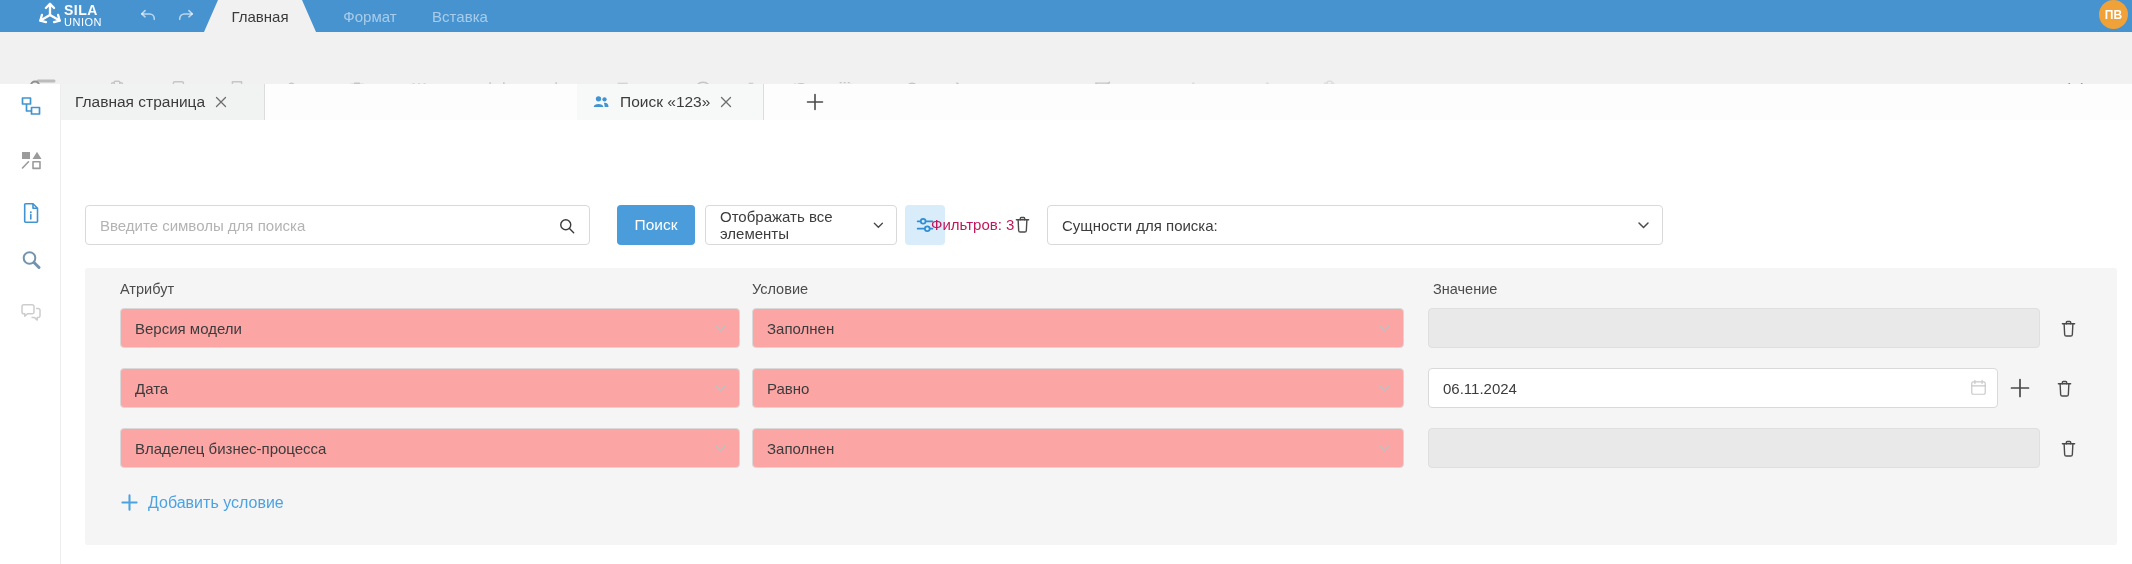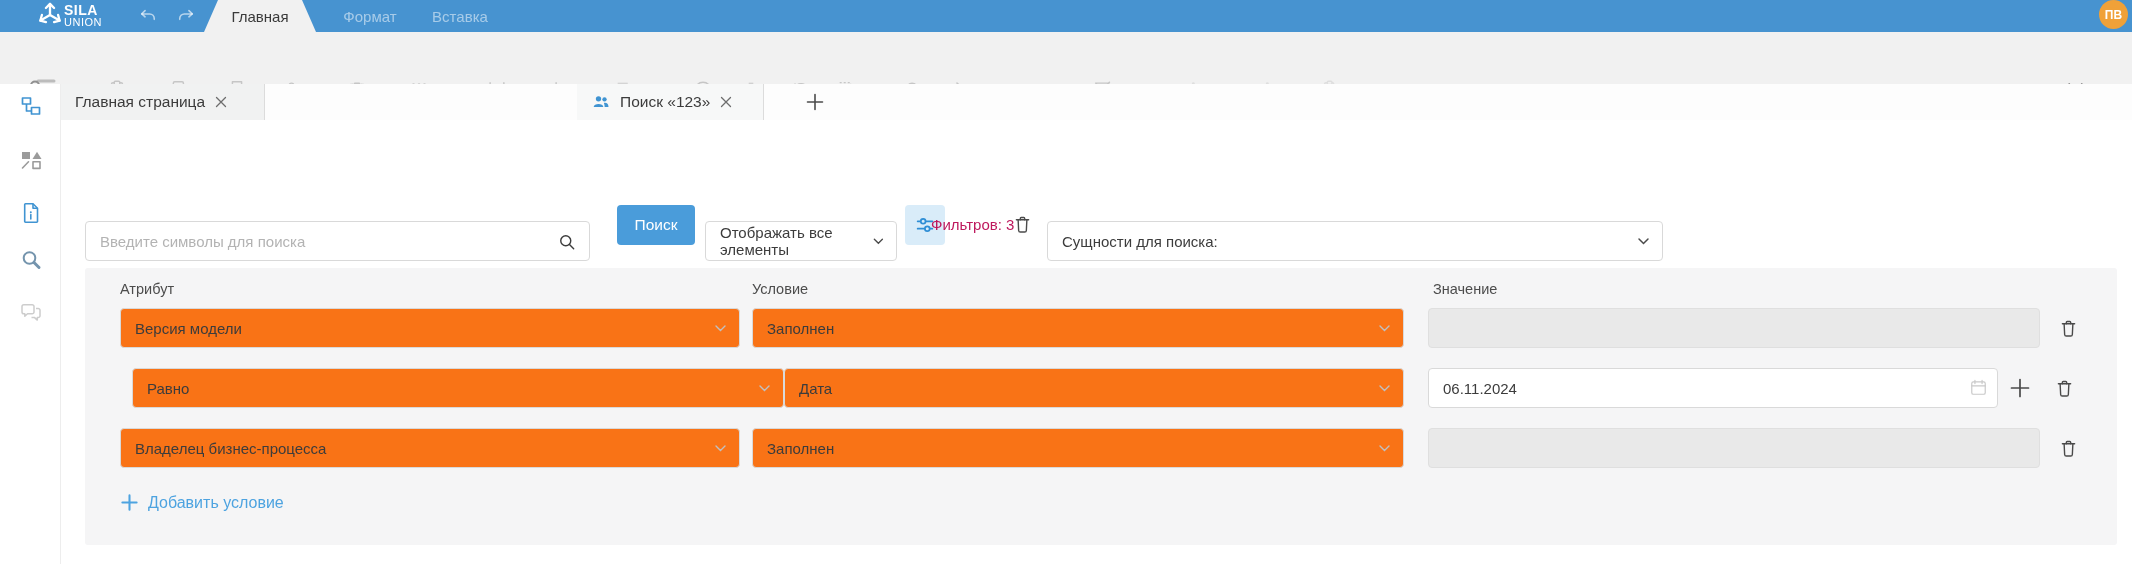--- a/index.html
+++ b/index.html
@@ -36,40 +36,40 @@
 
   
   .sidebar{position:absolute;left:0;top:84px;width:60px;height:480px;background:#fff;border-right:1px solid #ededed;}
   .sicon{position:absolute;left:19px;width:24px;height:24px;}
 
   
   .pathrow{position:absolute;left:0;top:147px;height:30px;}
   .path-label{position:absolute;left:127px;top:155px;font-size:15.5px;color:#3f3f3f;}
   .path-url{position:absolute;left:240px;top:157px;font-size:14px;color:#6e6e6e;}
 
-  .inputbox{position:absolute;box-sizing:border-box;height:40px;background:#fff;border:1px solid #d9d9d9;border-radius:4px;margin-top:16px;}
+  .inputbox{position:absolute;box-sizing:border-box;height:40px;background:#fff;border:1px solid #d9d9d9;border-radius:4px;}
   .search-input{left:85px;top:205px;width:505px;}
   .search-input input{position:absolute;left:0;top:0;width:100%;height:100%;border:none;outline:none;background:transparent;
         padding:0 40px 0 14px;box-sizing:border-box;font-family:"Liberation Sans",sans-serif;font-size:15px;color:#3c3c3c;}
   .search-input input::placeholder{color:#b3b3b3;}
   .btn-search{position:absolute;left:617px;top:205px;width:78px;height:40px;background:#4a9cda;border:none;border-radius:4px;
         color:#fff;font-size:15.5px;font-family:"Liberation Sans",sans-serif;display:flex;align-items:center;justify-content:center;}
   .dd{display:flex;align-items:center;justify-content:space-between;padding:0 12px 0 14px;font-size:15px;color:#3c3c3c;}
   .dd-display{left:705px;top:205px;width:192px;}
   .btn-sliders{position:absolute;left:905px;top:205px;width:40px;height:40px;background:#d9ecf9;border-radius:4px;
         display:flex;align-items:center;justify-content:center;}
   .filters-count{position:absolute;left:931px;top:216px;font-size:15px;color:#be185d;text-align:center;}
   .trash-top{position:absolute;left:1012px;top:214px;width:21px;height:21px;}
   .dd-entities{left:1047px;top:205px;width:616px;}
 
   
   .panel{position:absolute;left:85px;top:268px;width:2032px;height:277px;background:#f5f5f6;border-radius:3px;}
   .phead{position:absolute;top:13px;font-size:14.5px;color:#4c4c4c;}
   .frow{position:absolute;left:35px;height:40px;display:flex;align-items:center;}
-  .sel{box-sizing:border-box;height:40px;background:#f97316;border:1px solid #d9d9d9;border-radius:4px;
+  .sel{box-sizing:border-box;height:40px;background:#fca5a5;border:1px solid #d9d9d9;border-radius:4px;
        display:flex;align-items:center;justify-content:space-between;padding:0 12px 0 14px;font-size:15px;color:#3c3c3c;}
   .sel-attr{width:620px;}
   .sel-cond{width:652px;margin-left:12px;}
   .valcell{width:612px;margin-left:24px;display:flex;align-items:center;}
   .val-disabled{box-sizing:border-box;width:612px;height:40px;background:#e9e9e9;border:1px solid #dfdfdf;border-radius:4px;}
   .date-wrap{position:relative;width:570px;height:40px;}
   .date-wrap input{position:absolute;left:0;top:0;width:100%;height:100%;box-sizing:border-box;border:1px solid #d9d9d9;
        border-radius:4px;padding:0 40px 0 14px;font-family:"Liberation Sans",sans-serif;font-size:15px;color:#3c3c3c;background:#fff;outline:none;}
   .cal-ico{position:absolute;right:10px;top:10px;width:19px;height:19px;}
   .row-plus{width:24px;height:24px;margin-left:10px;display:inline-flex;}
@@ -382,28 +382,28 @@
           <div class="val-disabled"></div>
         </div>
       <svg class="row-trash" viewBox="0 0 24 24" fill="none" stroke="#4a4a4a" stroke-width="1.6" stroke-linecap="round" stroke-linejoin="round">
         <path d="M5 6.5 h14"></path>
           <path d="M9.5 6.5 V5 a1 1 0 0 1 1-1 h3 a1 1 0 0 1 1 1 v1.5"></path>
         <path d="M7 6.5 l.6 12.3 a1.9 1.9 0 0 0 1.9 1.8 h5 a1.9 1.9 0 0 0 1.9-1.8 L17 6.5"></path>
       </svg>
     </div>
 
     <div class="frow" style="top:100px">
+      <div class="sel sel-attr">
+        <span>Дата</span>
+        <svg width="13" height="9" viewBox="0 0 12 9" fill="none" stroke="#c0c0c0" stroke-width="1.4" stroke-linecap="round">
+            <path d="M1.5 2 L6 6.5 L10.5 2"></path>
+          </svg>
+      </div>
       <div class="sel sel-cond">
         <span>Равно</span>
-        <svg width="13" height="9" viewBox="0 0 12 9" fill="none" stroke="#c0c0c0" stroke-width="1.4" stroke-linecap="round">
-            <path d="M1.5 2 L6 6.5 L10.5 2"></path>
-          </svg>
-      </div>
-      <div class="sel sel-attr">
-        <span>Дата</span>
         <svg width="13" height="9" viewBox="0 0 12 9" fill="none" stroke="#c0c0c0" stroke-width="1.4" stroke-linecap="round">
             <path d="M1.5 2 L6 6.5 L10.5 2"></path>
           </svg>
       </div>
       <div class="valcell">
         <div class="date-wrap">
           <input type="text" value="06.11.2024" style="">
           <svg class="cal-ico" viewBox="0 0 24 24" fill="none" stroke="#c9c9c9" stroke-width="1.5" stroke-linecap="round">
             <rect x="3.5" y="5" width="17" height="15.5" rx="2"></rect>
               <path d="M7.5 3 v4 M16.5 3 v4 M3.5 10 h17"></path>

